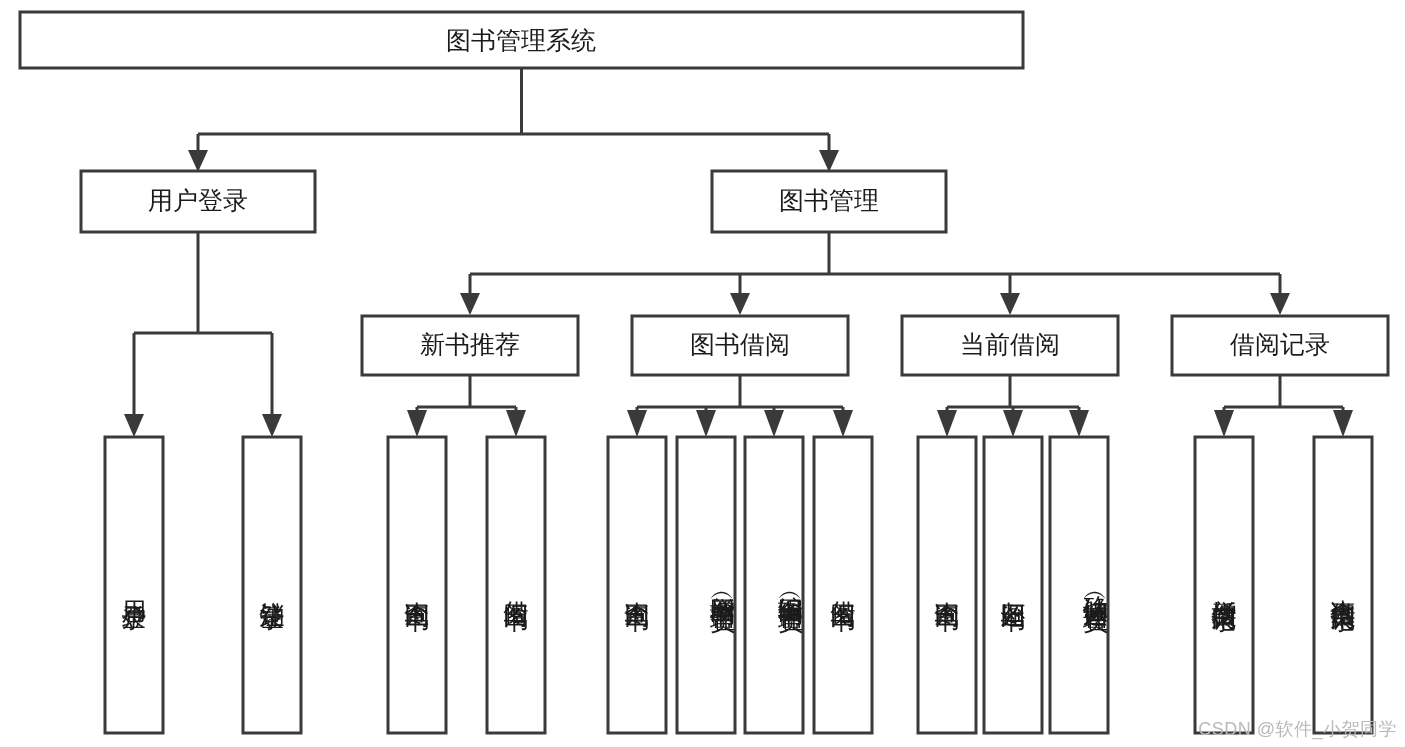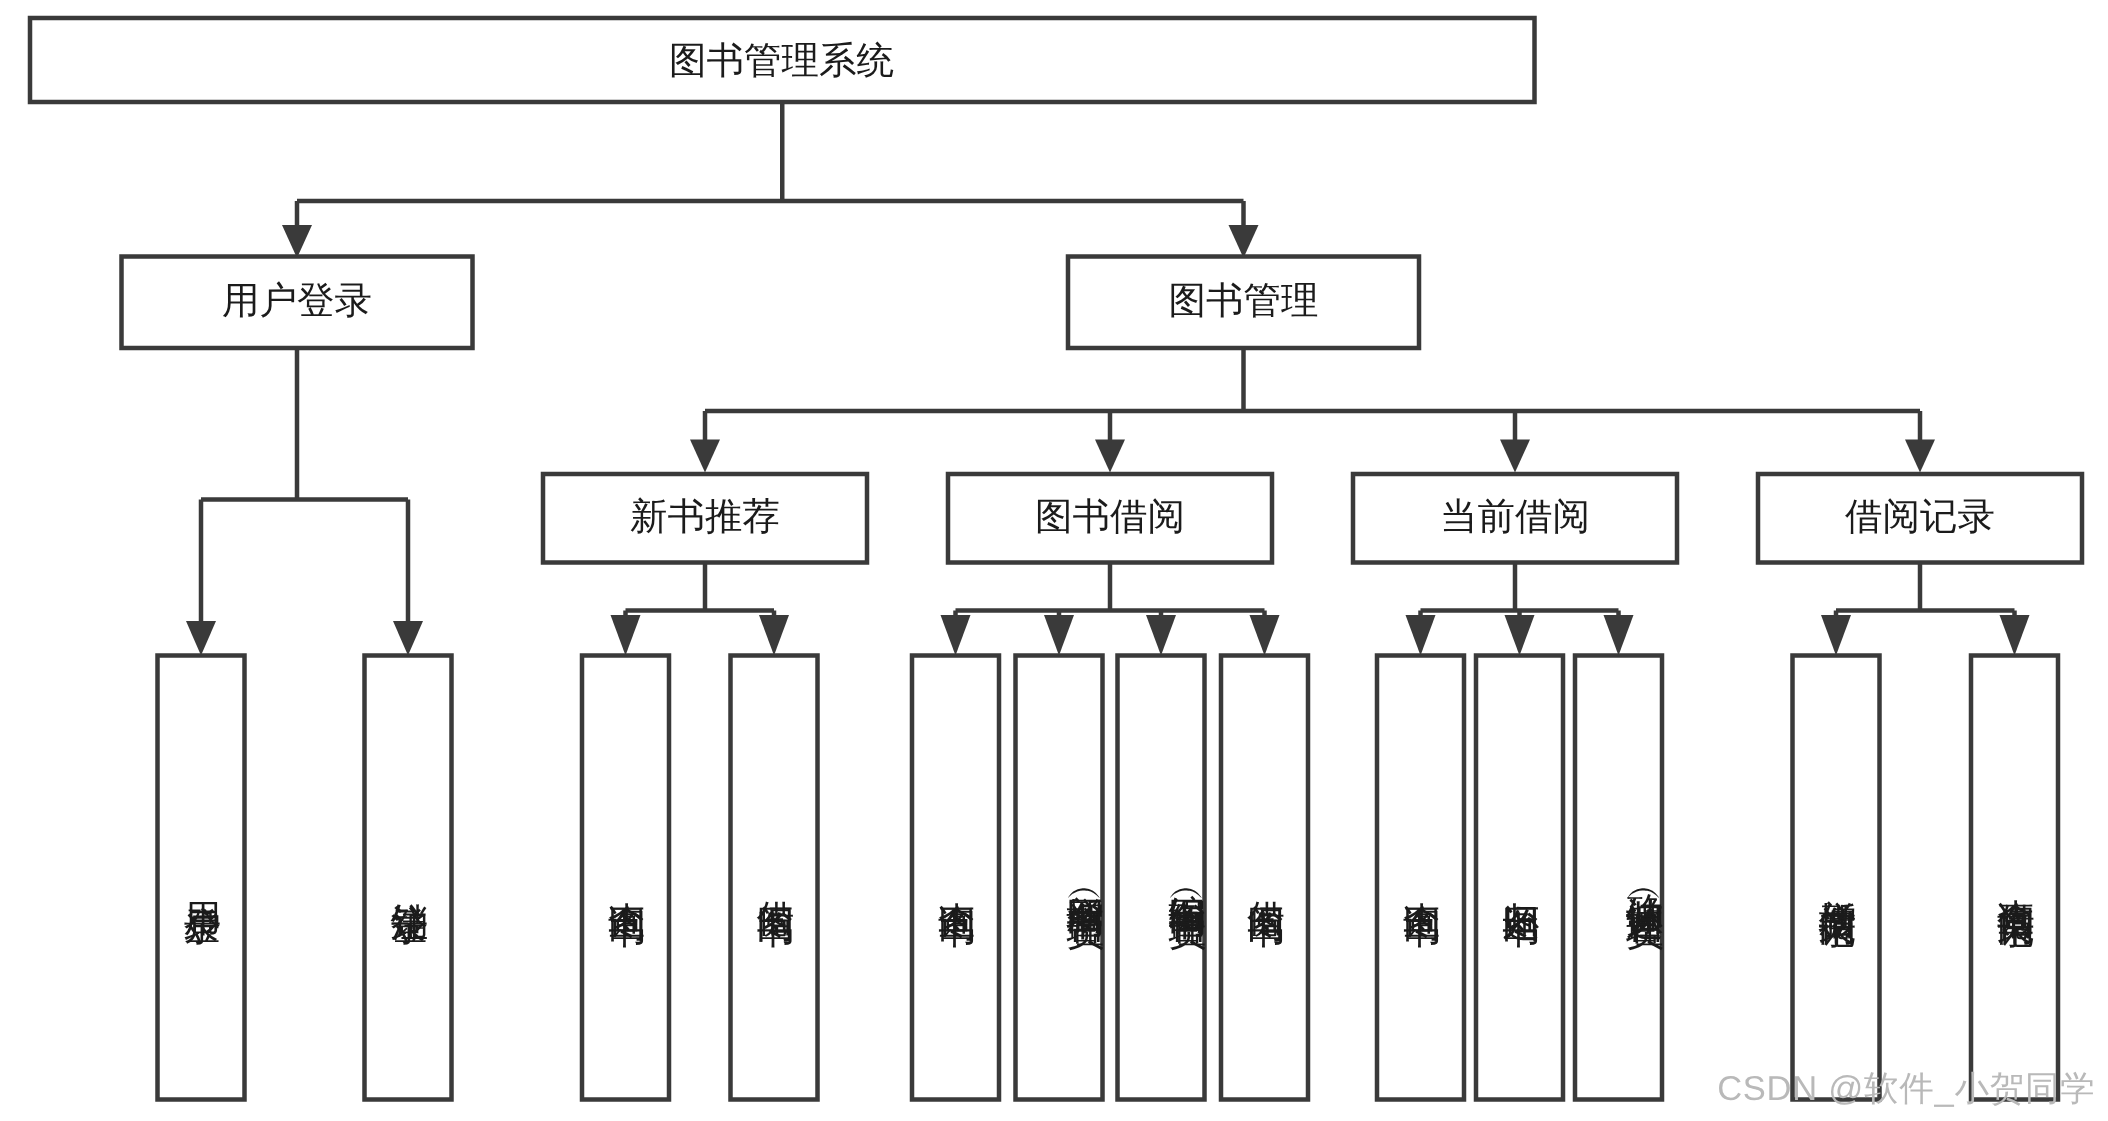--- a/index.html
+++ b/index.html
@@ -62,21 +62,21 @@
     display: flex;
     align-items: center;
     justify-content: center;
     pointer-events: none;
   }
   #watermark {
     position: absolute;
     right: 8px;
     bottom: 6px;
     font-family: "Liberation Sans", "DejaVu Sans", sans-serif;
-    font-size: 23px;
+    font-size: 18px;
     color: #b9b9b9;
     letter-spacing: 0.5px;
     white-space: nowrap;
   }
 </style>
 </head>
 <body>
 
 <div id="diagram-root">
 

